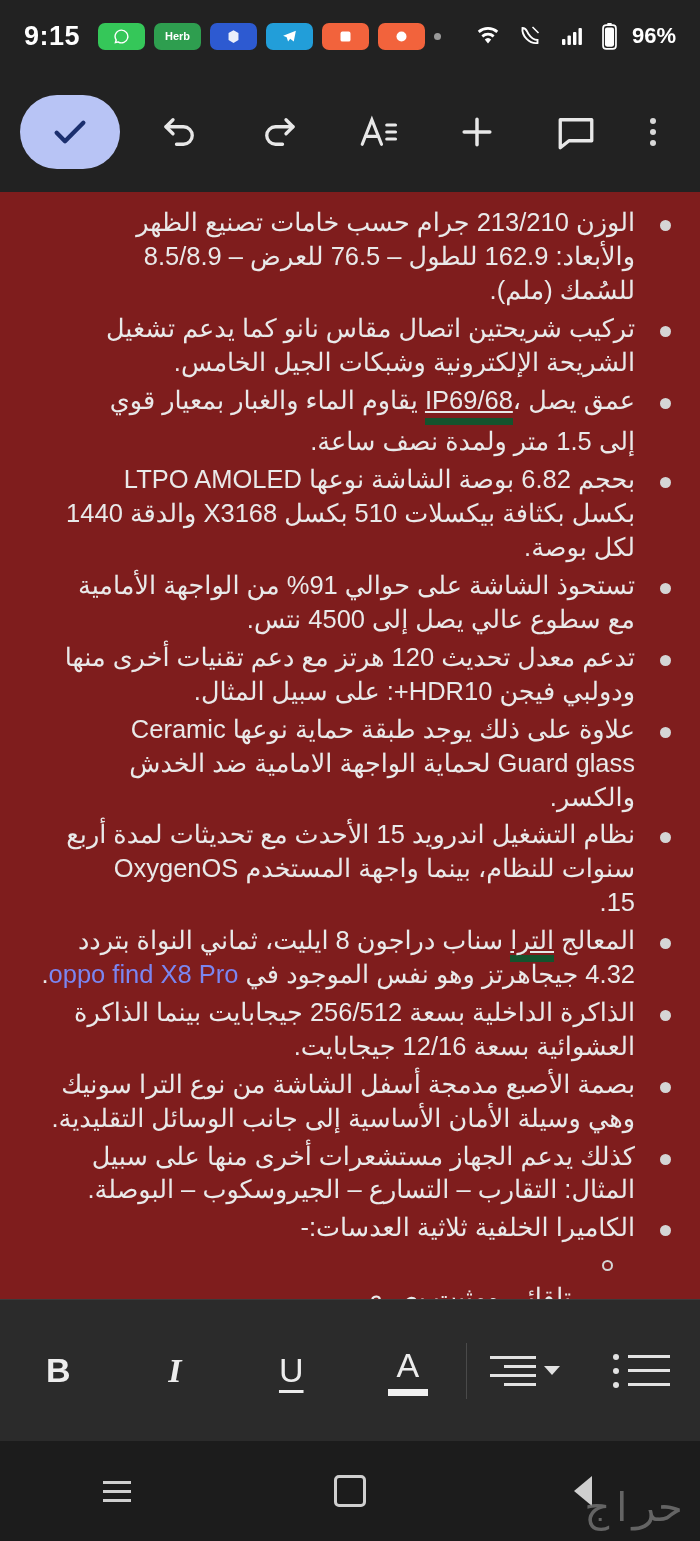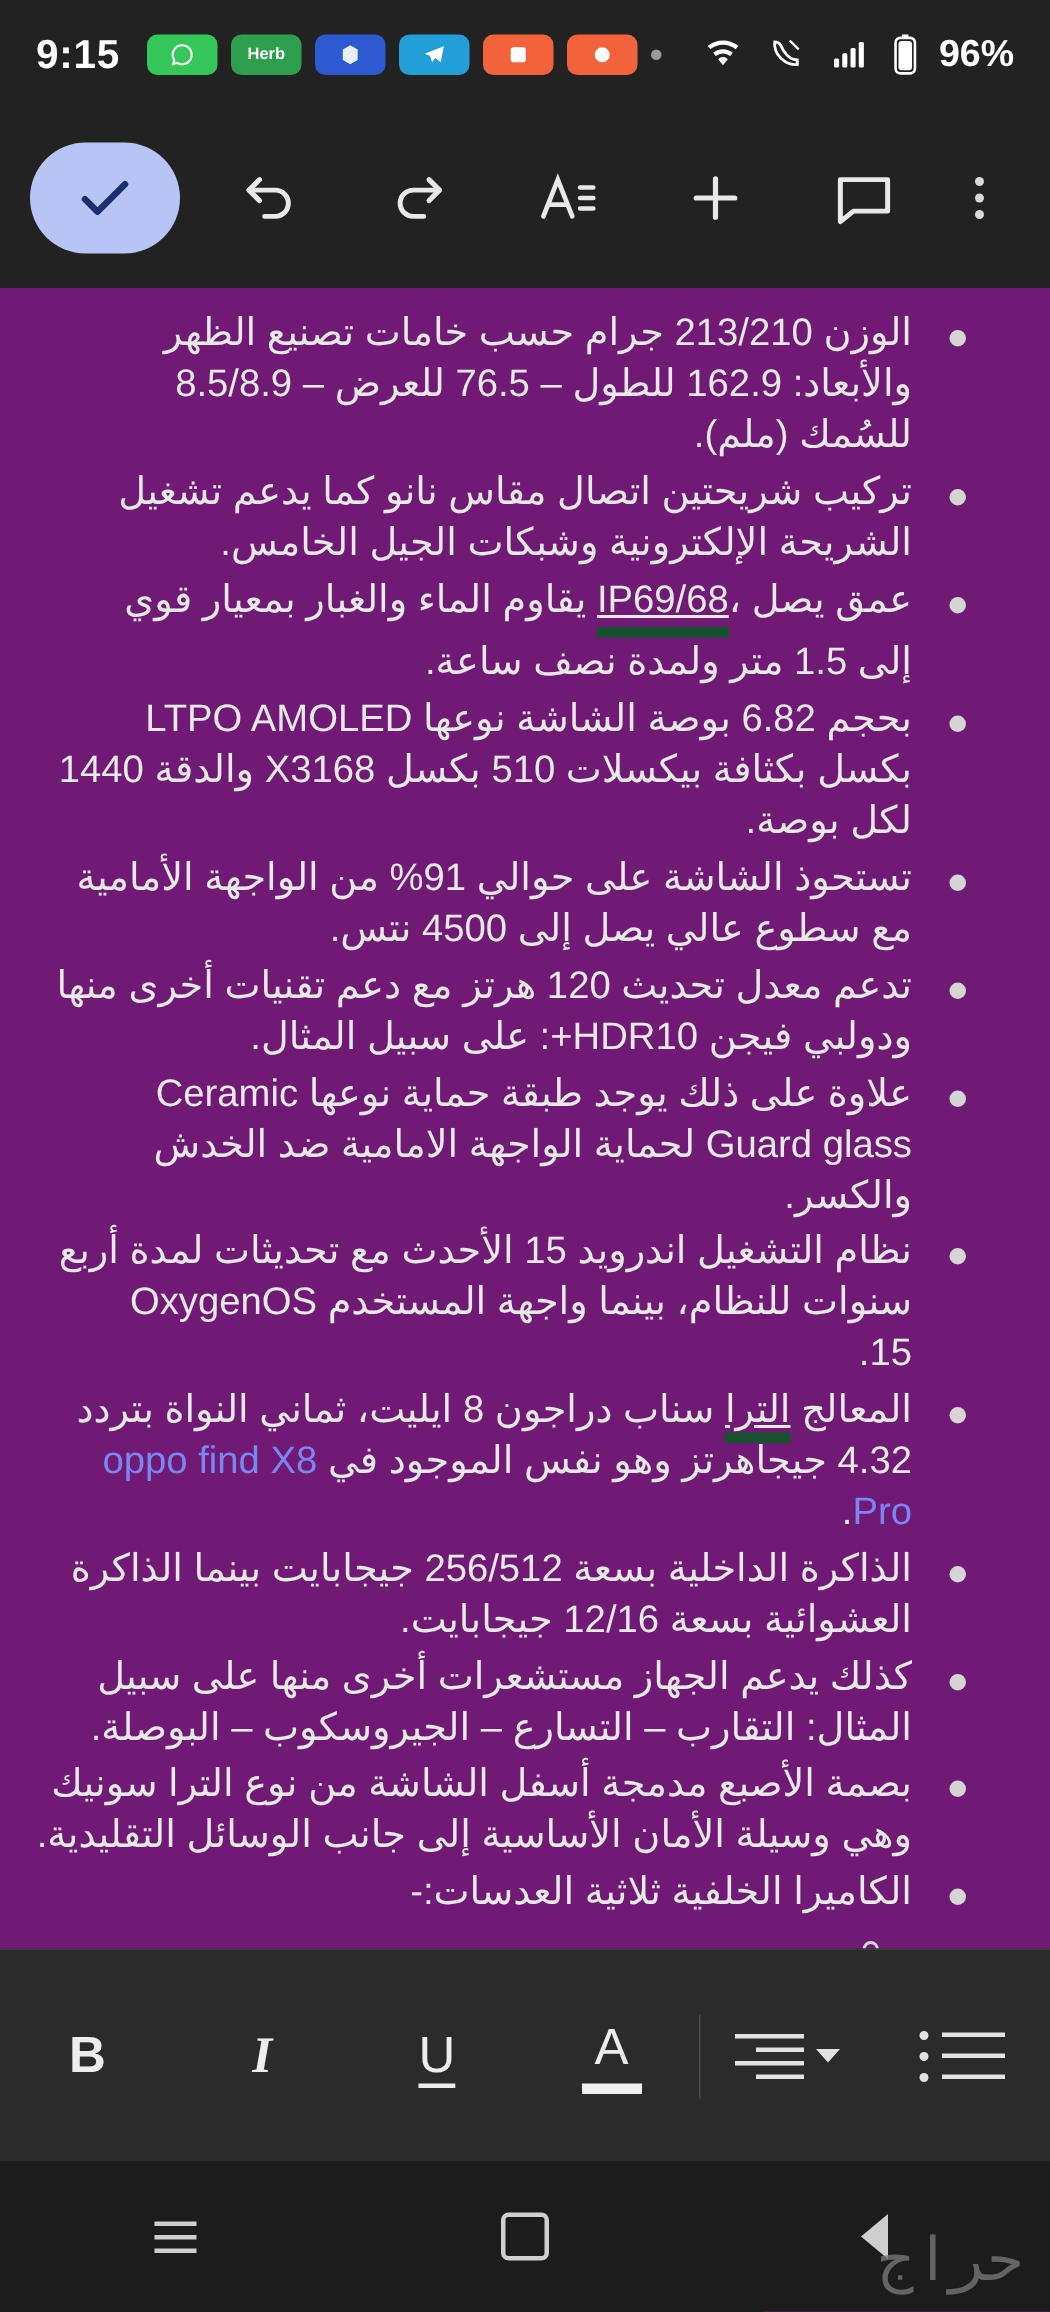--- a/index.html
+++ b/index.html
@@ -25,21 +25,21 @@
   .status-icons-left{display:flex;align-items:center;gap:9px;margin-left:18px;}
   .appicon{width:47px;height:27px;border-radius:7px;display:flex;align-items:center;justify-content:center;font-size:13px;font-weight:700;color:#fff;}
   .ic-green{background:#35c759;}
   .ic-green2{background:#2e9e4f;font-size:11px;}
   .ic-blue{background:#2d5ad1;}
   .ic-tele{background:#229ed9;}
   .ic-orange{background:#f2633c;}
   .ic-orange2{background:#f2633c;}
   .dot-small{width:7px;height:7px;border-radius:50%;background:#9a9a9a;}
   .status-right{margin-left:auto;display:flex;align-items:center;gap:13px;}
-  .battery-pct{font-size:25px;font-weight:600;color:#ffffff;}
+  .battery-pct{font-size:22px;font-weight:600;color:#ffffff;}
   svg.sicon{display:block;}
 
   
   .toolbar{
     height:120px;
     background:#222222;
     display:flex;align-items:center;
     direction:ltr;
     padding:0 20px 0 20px;
     box-sizing:border-box;
@@ -58,23 +58,23 @@
     height:100%;
   }
   .tb-more{width:54px;flex:none;display:flex;align-items:center;justify-content:center;}
   .dots{display:flex;flex-direction:column;gap:5px;align-items:center;}
   .dots i{width:6px;height:6px;border-radius:50%;background:#d8d8d8;display:block;}
 
   
   .doc{
     position:absolute;
     top:192px;left:0;right:0;bottom:241px;
-    background:#701a75;
+    background:#7f1d1d;
     overflow:hidden;
-    padding:14px 36px 0 18px;
+    padding:14px 9px 0 18px;
     box-sizing:border-box;
   }
   ul.lvl1{
     list-style:none;
     margin:0;padding:0;
   }
   ul.lvl1 > li{
     position:relative;
     padding-right:56px;
     margin-bottom:4px;
@@ -336,27 +336,27 @@
       <span>المعالج </span><span class="u-red">الترا</span><span> سناب دراجون 8 ايليت، ثماني النواة بتردد</span><br>
       <span>4.32 جيجاهرتز وهو نفس الموجود في </span><span class="link">oppo find X8 Pro</span><span>.</span>
     </li>
 
     <li>
       <span>الذاكرة الداخلية بسعة 256/512 جيجابايت بينما الذاكرة</span><br>
       <span>العشوائية بسعة 12/16 جيجابايت.</span>
     </li>
 
     <li>
+      <span>بصمة الأصبع مدمجة أسفل الشاشة من نوع الترا سونيك</span><br>
+      <span>وهي وسيلة الأمان الأساسية إلى جانب الوسائل التقليدية.</span>
+    </li>
+
+    <li>
       <span>كذلك يدعم الجهاز مستشعرات أخرى منها على سبيل</span><br>
       <span>المثال: التقارب – التسارع – الجيروسكوب – البوصلة.</span>
-    </li>
-
-    <li>
-      <span>بصمة الأصبع مدمجة أسفل الشاشة من نوع الترا سونيك</span><br>
-      <span>وهي وسيلة الأمان الأساسية إلى جانب الوسائل التقليدية.</span>
     </li>
 
     <li>
       <span>الكاميرا الخلفية ثلاثية العدسات:-</span>
       <ul class="lvl2">
         <li>
           <br>
           <span>تلقائي ومثبت بصري.</span>
         </li>
 

